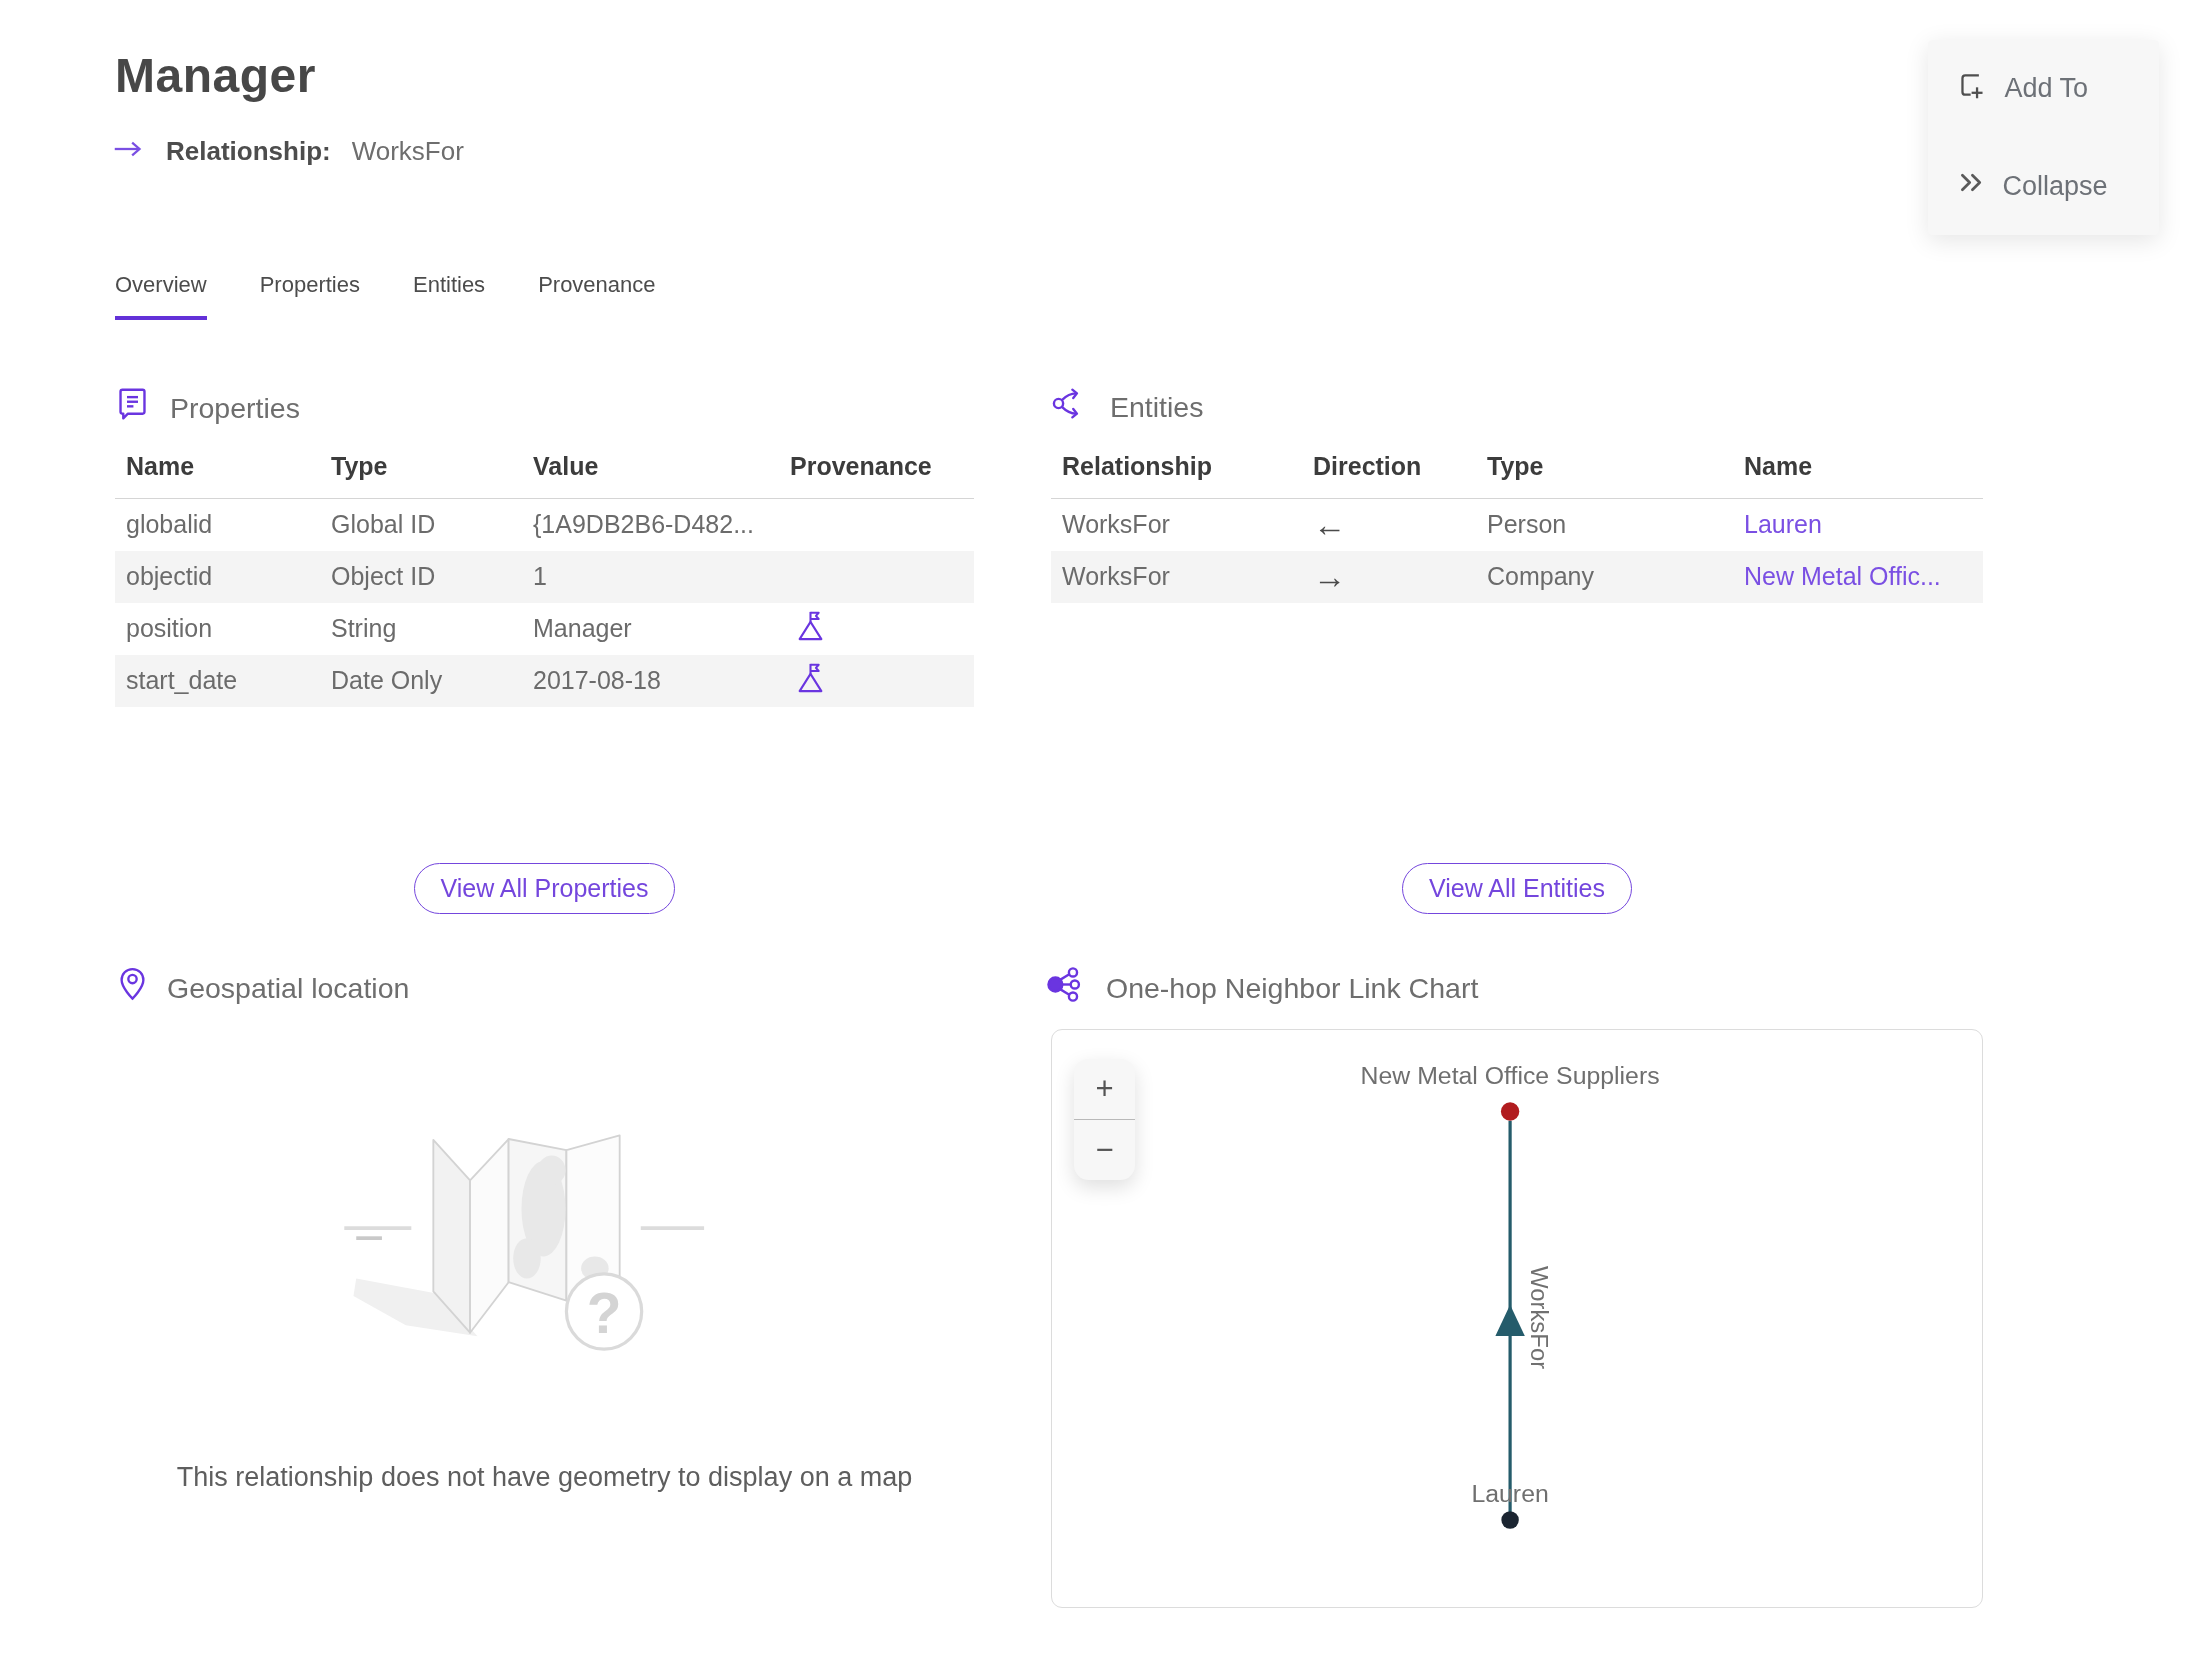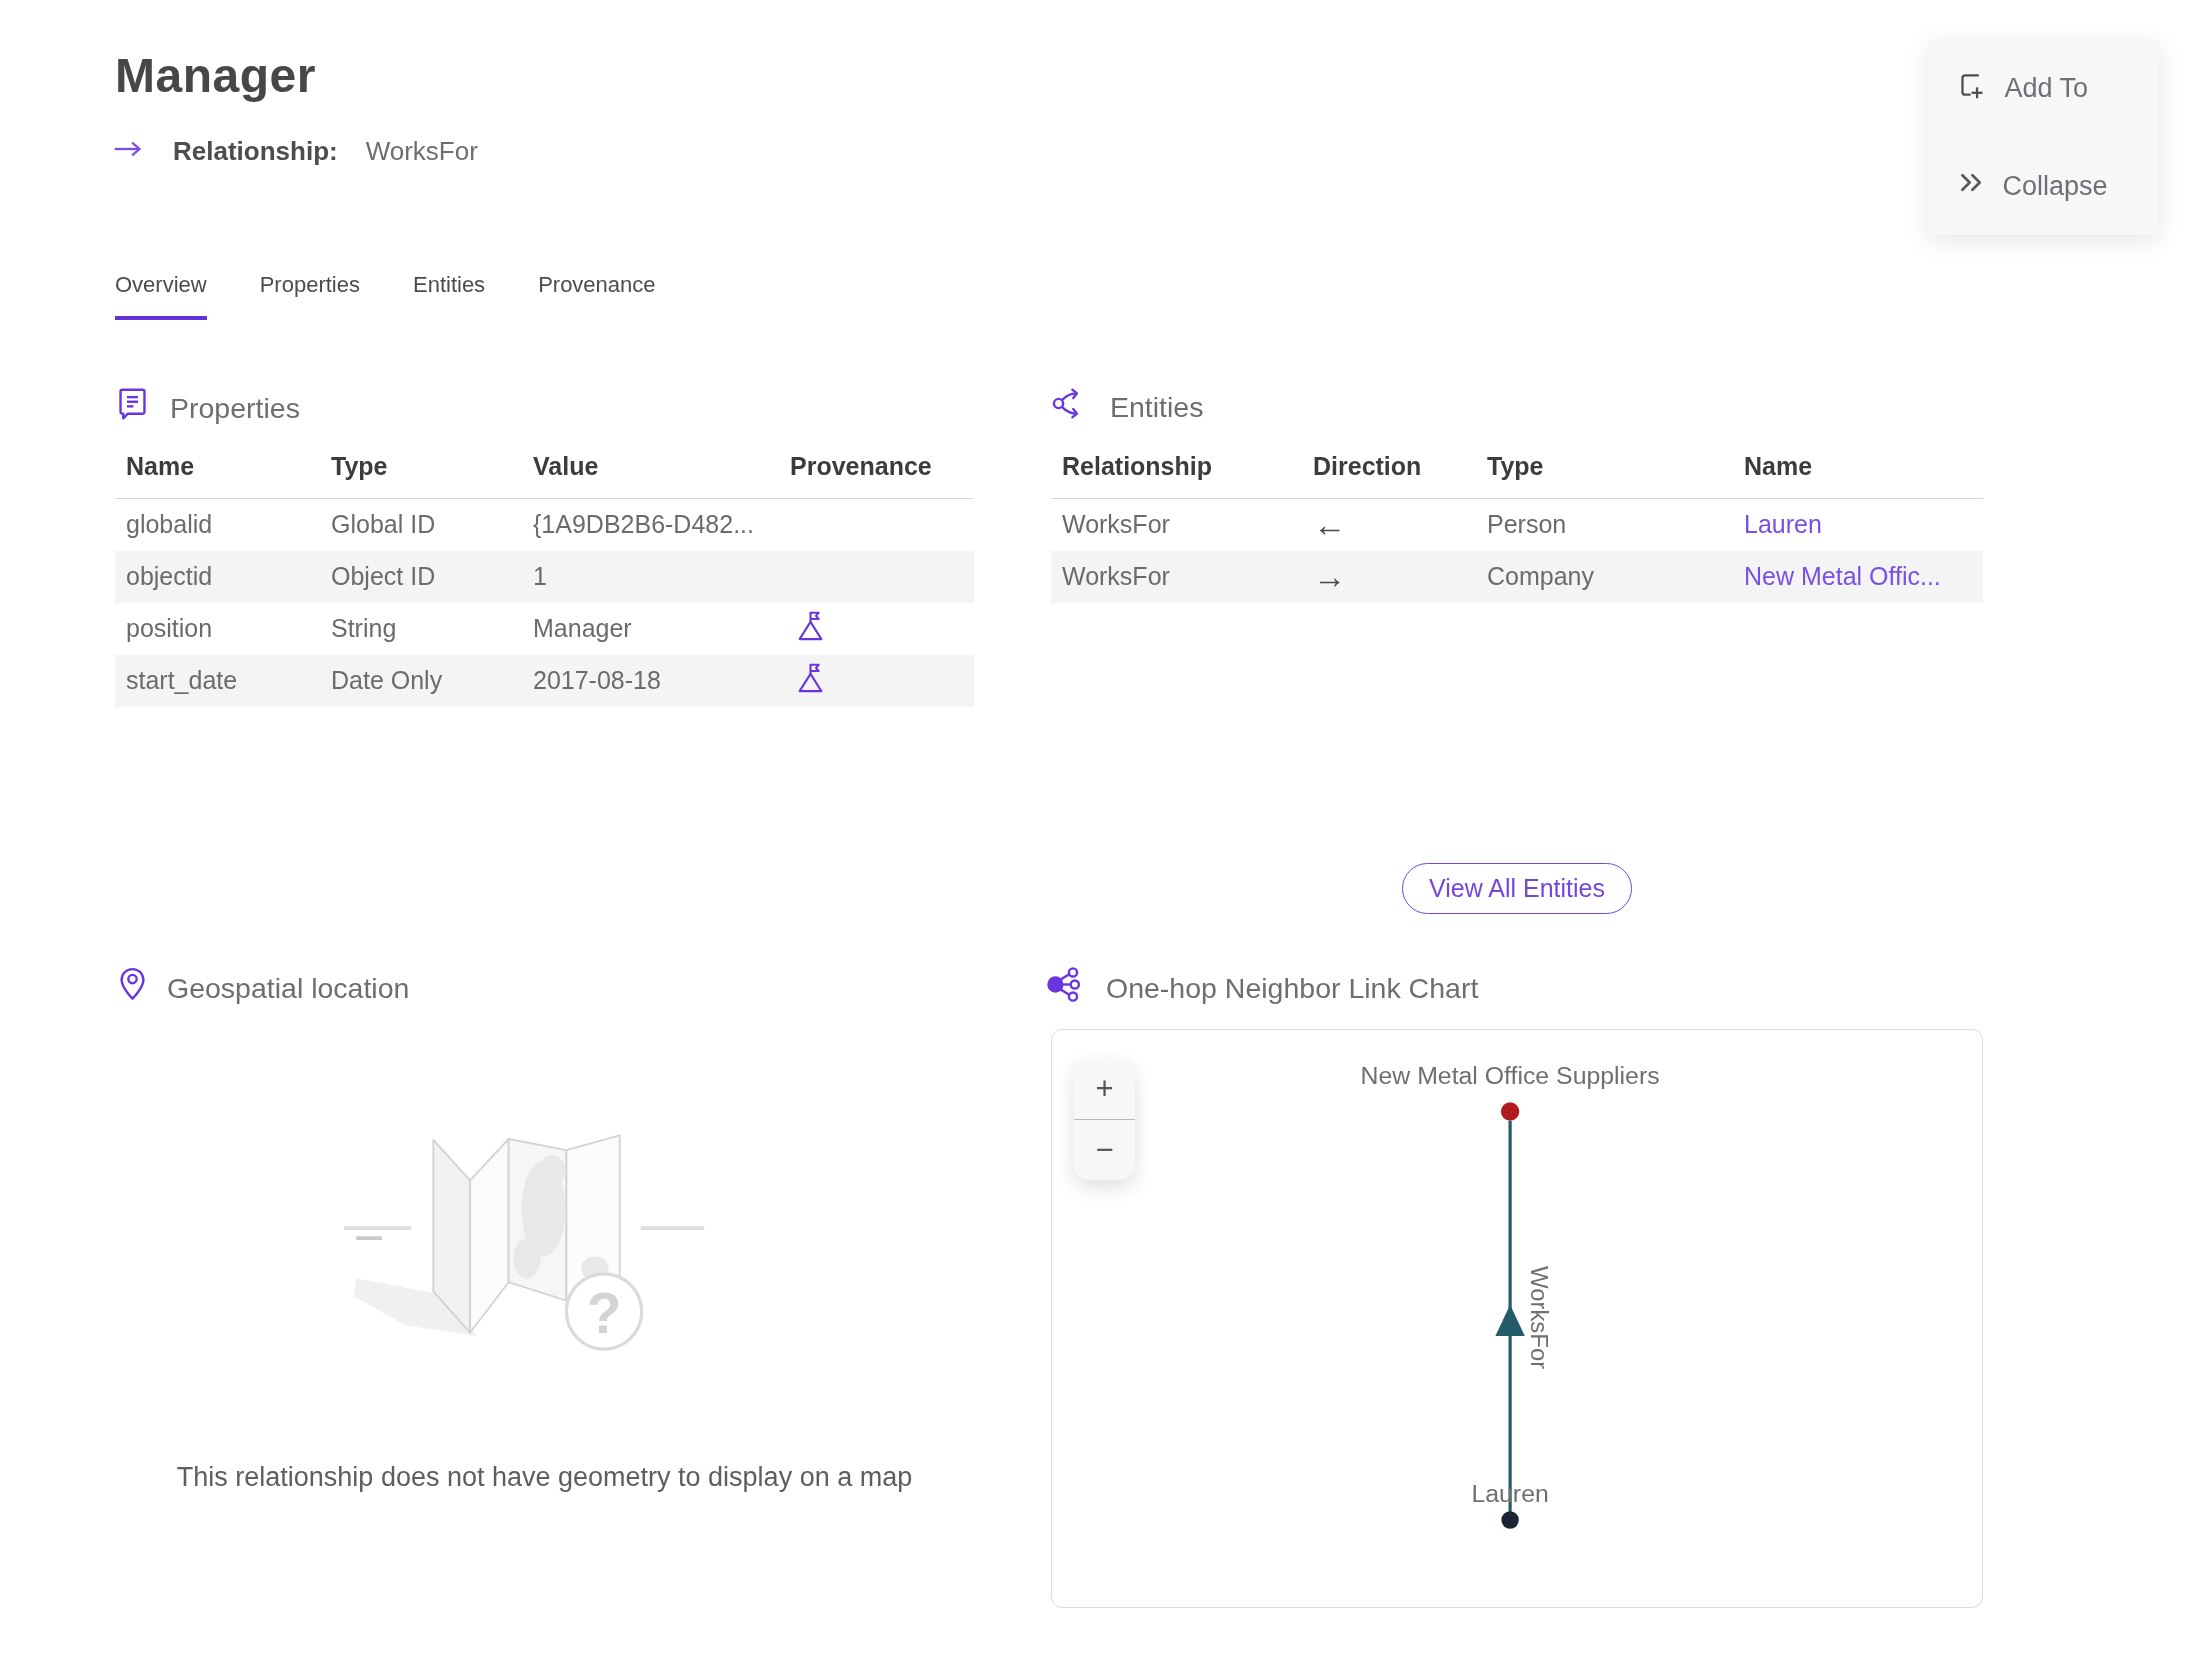--- a/index.html
+++ b/index.html
@@ -3,21 +3,21 @@
 <meta charset="utf-8">
 <style>
   * { margin:0; padding:0; box-sizing:border-box; }
   html,body { background:#ffffff; }
   body { font-family:"Liberation Sans", sans-serif; }
   .page { position:relative; width:2204px; height:1668px; background:#ffffff; overflow:hidden; }
   .abs { position:absolute; }
 
   
   .title { left:115px; top:48px; font-size:48px; font-weight:700; color:#474747; letter-spacing:0.5px; }
-  .subtitle { left:112px; top:136px; display:flex; align-items:center; gap:28px; font-size:26px; }
+  .subtitle { left:112px; top:136px; display:flex; align-items:center; gap:21px; font-size:26px; }
   .subtitle-label { font-weight:700; color:#4d4d4d; }
   .subtitle-value { color:#6e6e6e; }
 
   
   .actions { left:1928px; top:40px; width:231px; height:195px; background:#f7f7f7; border-radius:4.6px;
              box-shadow:0 5.5px 24px rgba(0,0,0,0.10); display:flex; flex-direction:column; }
   .action-item { flex:1; display:flex; align-items:center; padding-left:27.5px; gap:16px;
                  font-size:27px; color:#6d7177; cursor:pointer; }
 
   
@@ -192,20 +192,23 @@
       <div class="cell cell-link">Lauren</div>
     </div>
     <div class="t-row ent-cols alt">
       <div class="cell c1">WorksFor</div>
       <div class="cell arrow">→</div>
       <div class="cell">Company</div>
       <div class="cell cell-link">New Metal Offic...</div>
     </div>
   </div>
 
+  <div class="abs btn-wrap" style="left:115px; top:863px; width:859px;">
+    <button class="view-all">View All Properties</button>
+  </div>
   <div class="abs btn-wrap" style="left:1051px; top:863px; width:932px;">
     <button class="view-all">View All Entities</button>
   </div>
 
   <div class="abs section-head" style="left:118px; top:966px;">
     <span>
       <svg width="29" height="37" viewBox="0 0 32 40" fill="none" stroke="#6a35e0" stroke-width="2.6">
         <path d="M16,3 C9,3 4,8.4 4,15 c0,8.6 12,20.5 12,20.5 S28,23.6 28,15 C28,8.4 23,3 16,3 Z"></path>
         <circle cx="16" cy="14" r="4.6"></circle>
       </svg>

